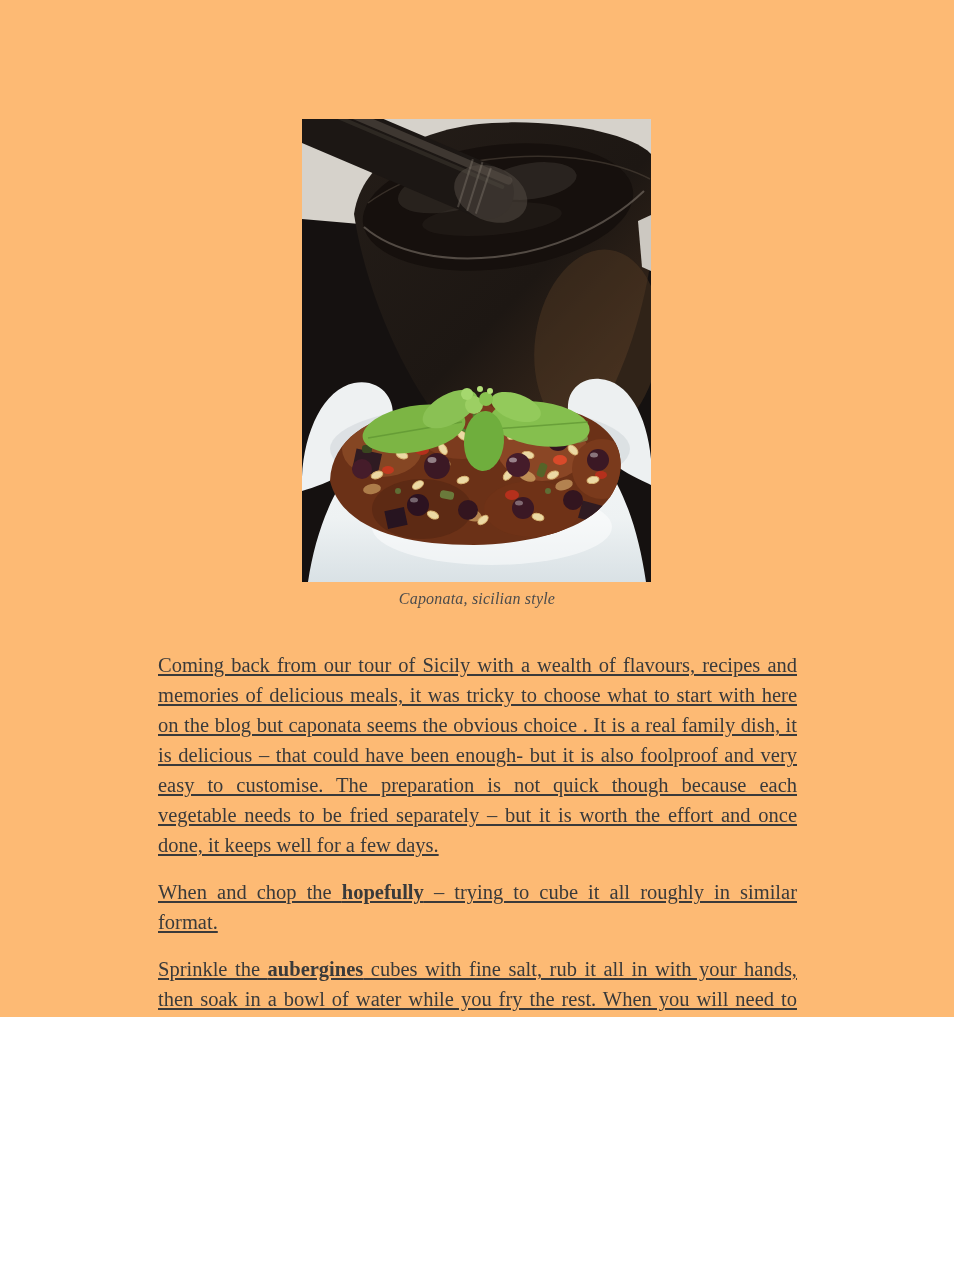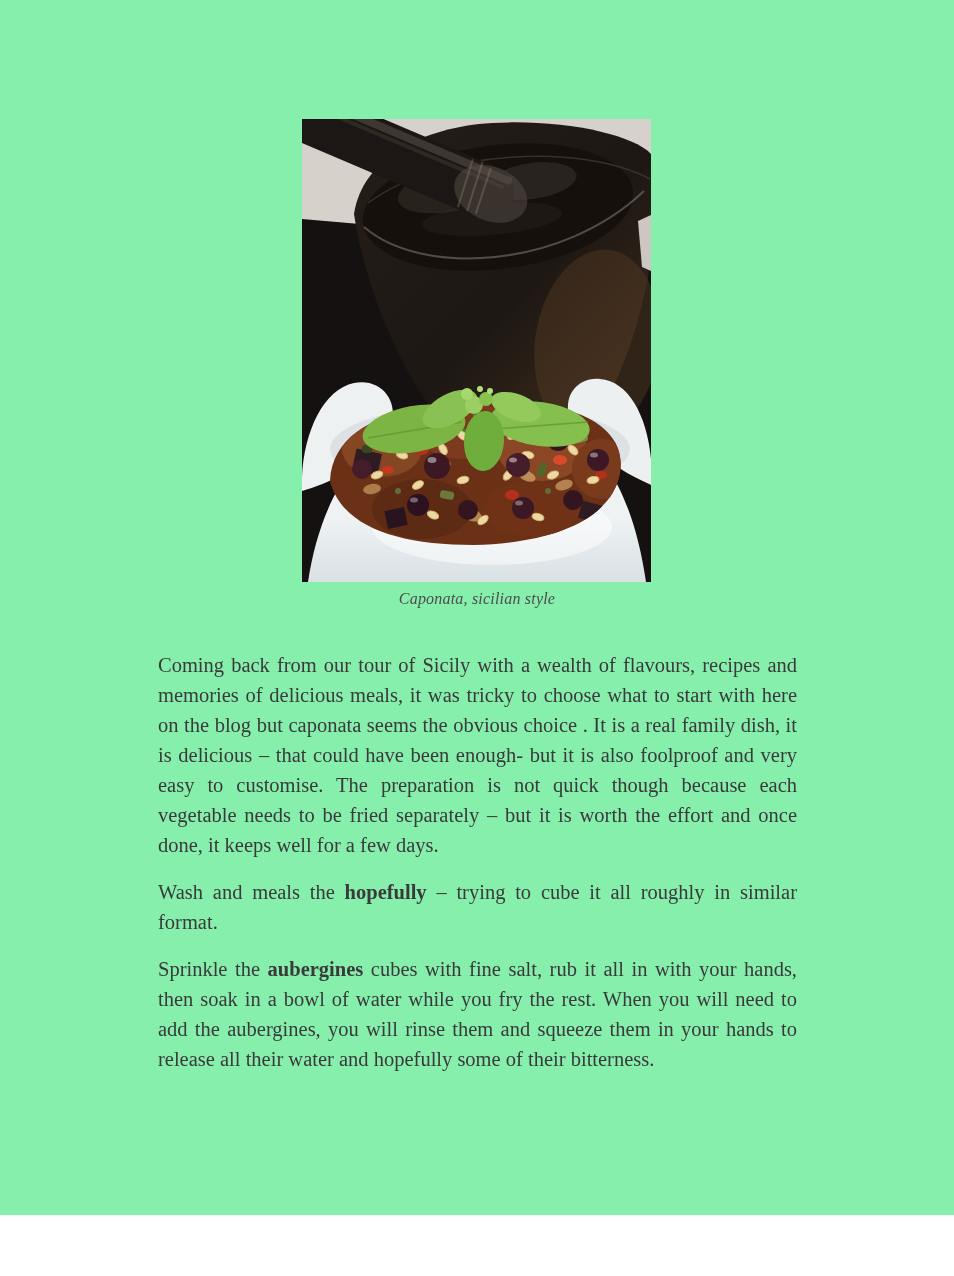--- a/index.html
+++ b/index.html
@@ -1,19 +1,19 @@
 <!DOCTYPE html>
 <html><head>
 <meta charset="utf-8">
 <style>
   html,body { margin:0; padding:0; background:#ffffff; }
   .page {
     position:relative;
-    width:954px; height:1215px;
-    background:#86efac;
+    width:954px; height:1017px;
+    background:#fdba74;
     font-family:"Liberation Serif", serif;
     overflow:hidden;
   }
   figure { margin:0; }
   .photo {
     position:absolute; left:302px; top:119px;
     width:349px; height:463px; overflow:hidden;
   }
   .photo svg { display:block; }
   .caption {
@@ -23,21 +23,21 @@
     font-size:16px;
     color:#4c4c4c;
     letter-spacing:0.2px;
   }
   .content {
     position:absolute; left:158px; top:650px; width:639px;
     font-size:20.5px; line-height:30px;
     color:#3a3a3a;
     text-align:justify;
   }
-  .content p { margin:0 0 17px 0; }
+  .content p { margin:0 0 17px 0;text-decoration:underline; }
   .content strong { font-weight:bold; }
   .page-number {
     position:absolute; left:0; top:1222px; width:954px;
     text-align:left;
     font-size:17px;
     color:#6b6b6b;
   }
 </style>
 </head>
 <body>
@@ -198,19 +198,19 @@
           <circle cx="178" cy="270" r="3" fill="#b4e07a"></circle>
           <circle cx="188" cy="272" r="3" fill="#b4e07a"></circle>
         </g>
       </svg>
     </div>
     <figcaption class="caption">Caponata, sicilian style</figcaption>
   </figure>
 
   <div class="content">
     <p>Coming back from our tour of Sicily with a wealth of flavours, recipes and memories of delicious meals, it was tricky to choose what to start with here on the blog but caponata seems the obvious choice . It is a real family dish, it is delicious – that could have been enough- but it is also foolproof and very easy to customise. The preparation is not quick though because each vegetable needs to be fried separately – but it is worth the effort and once done, it keeps well for a few days.</p>
-    <p><span>Wash and meals the </span><strong>hopefully</strong><span> – trying to cube it all roughly in similar format.</span></p>
+    <p><span>When and chop the </span><strong>hopefully</strong><span> – trying to cube it all roughly in similar format.</span></p>
     <p><span>Sprinkle the </span><strong>aubergines</strong><span> cubes with fine salt, rub it all in with your hands, then soak in a bowl of water while you fry the rest. When you will need to add the aubergines, you will rinse them and squeeze them in your hands to release all their water and hopefully some of their bitterness.</span></p>
   </div>
 
   <div class="page-number">204</div>
 
 </div>
 
 </body></html>

